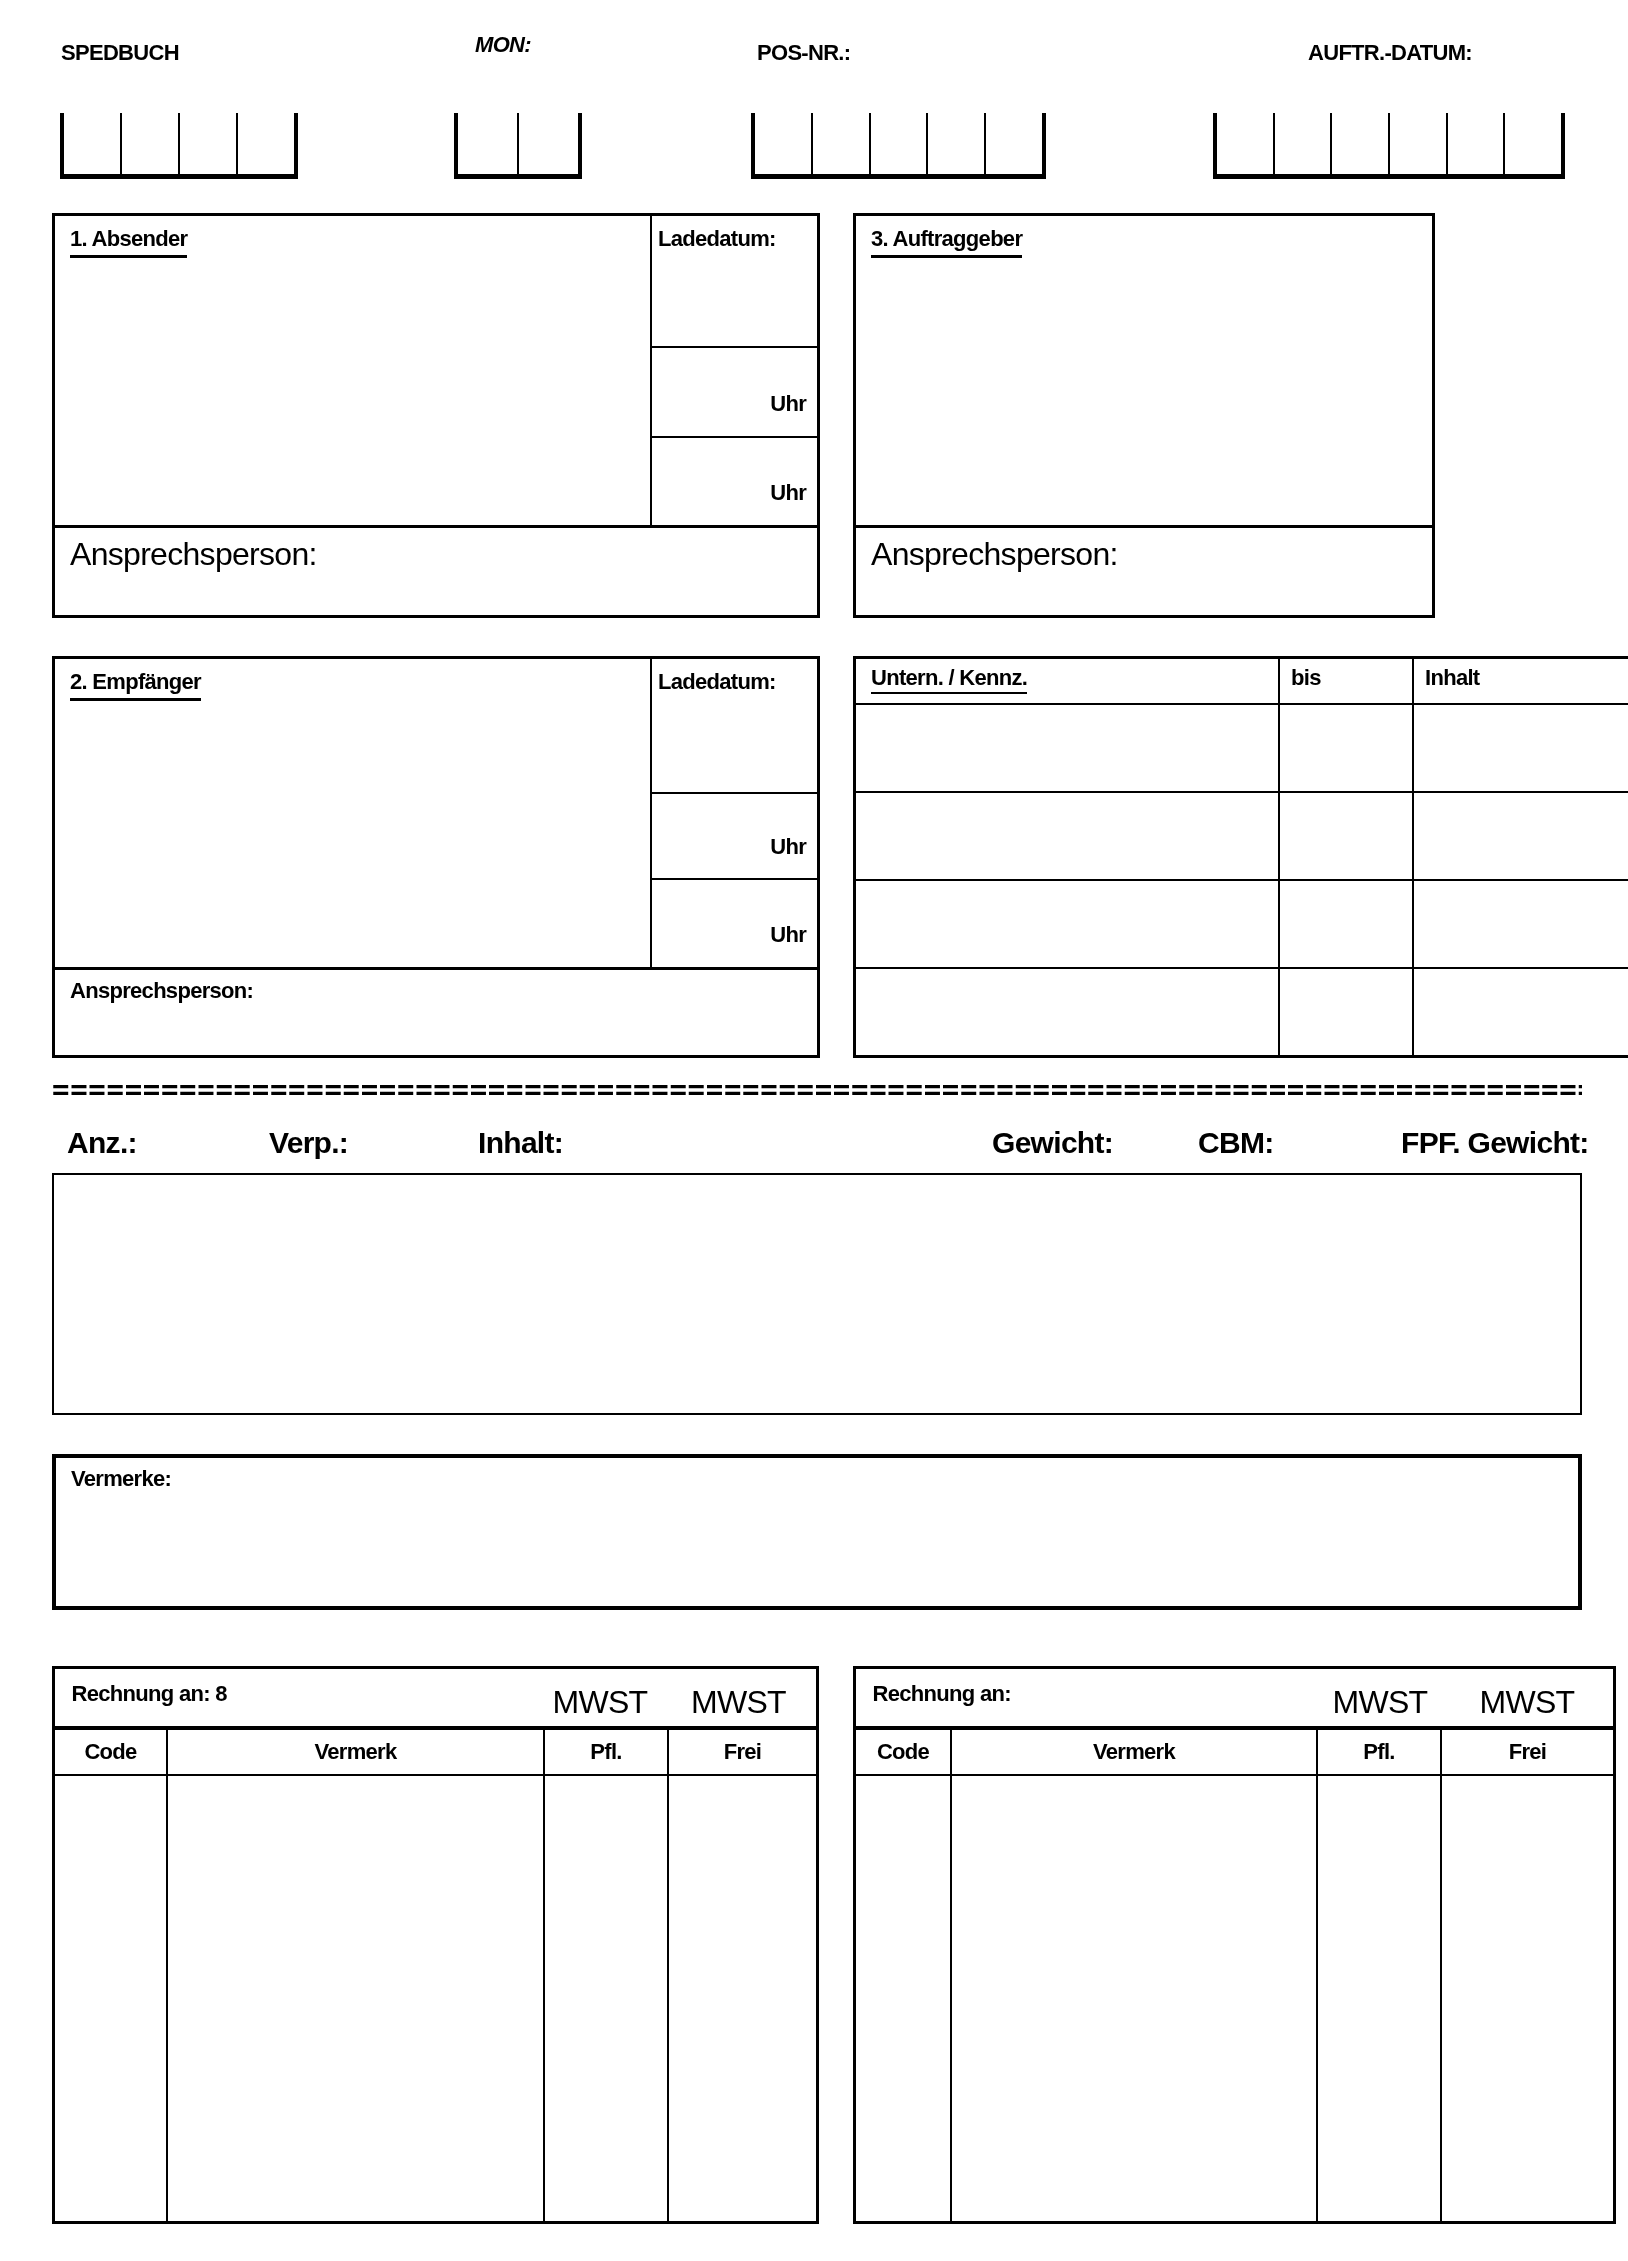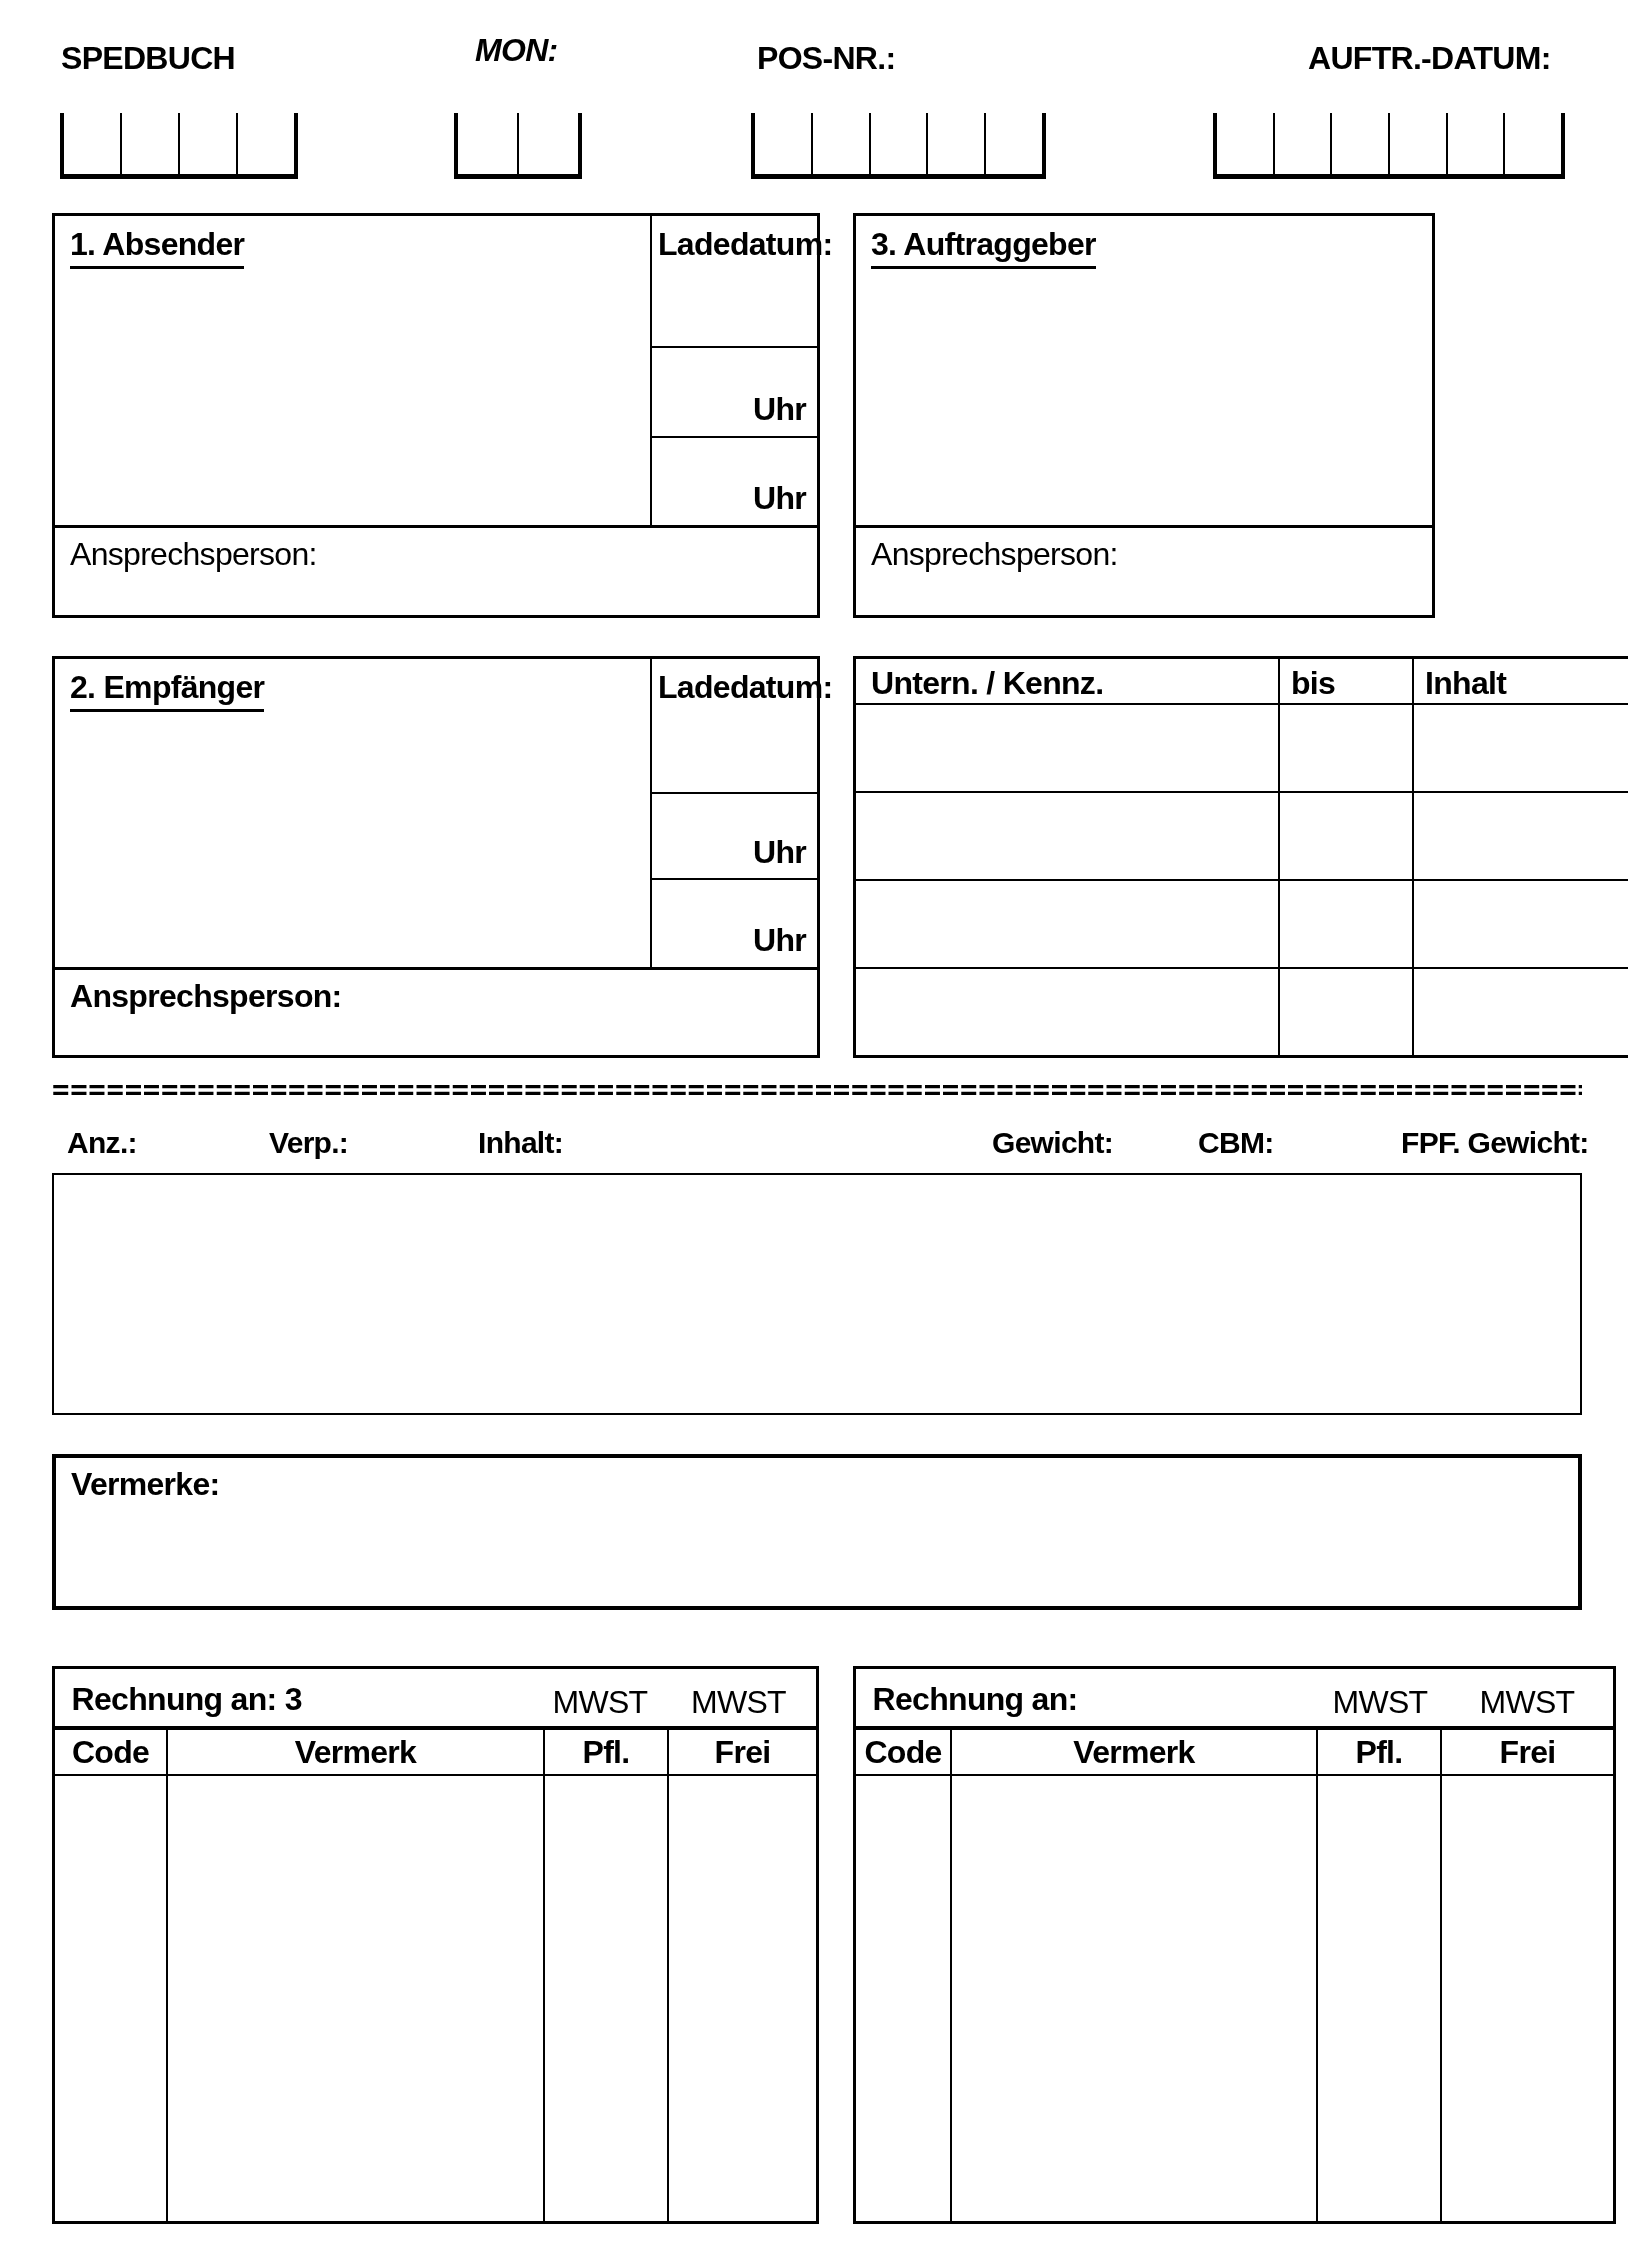--- a/index.html
+++ b/index.html
@@ -1,19 +1,19 @@
 <!DOCTYPE html>
 <html style="font-size:11px"><head>
 <meta charset="utf-8">
 <style>
   html,body{margin:0;padding:0;background:#fff;}
   #page{position:relative;width:1629px;height:2261px;background:#fff;color:#000;
         font-family:"Liberation Sans",sans-serif;overflow:hidden;}
   .abs{position:absolute;}
-  .lbl{font-size:32px;font-weight:bold;letter-spacing:-0.7px;white-space:nowrap;}
+  .lbl{font-size:22px;font-weight:bold;letter-spacing:-0.7px;white-space:nowrap;}
   .lbl-sm{font-size:30px;font-weight:bold;letter-spacing:-0.7px;white-space:nowrap;}
   .reg{font-size:32px;font-weight:normal;letter-spacing:-0.7px;white-space:nowrap;}
   .ul{border-bottom:3.5px solid #000;padding-bottom:3.5px;}
   
   .comb{display:flex;border-left:4.8px solid #000;border-right:4.8px solid #000;border-bottom:5.5px solid #000;box-sizing:border-box;}
   .comb-cell{flex:1;border-right:2.1px solid #000;}
   .comb-cell:last-child{border-right:none;}
   
   .box{border:3.5px solid #000;box-sizing:border-box;}
   .vline{position:absolute;width:2.1px;background:#000;}
@@ -143,21 +143,21 @@
   <div class="abs lbl-sm" style="left:1401px;top:1126px;">FPF. Gewicht:</div>
 
   <div class="abs" style="left:52px;top:1173px;width:1530px;height:242px;border:2.8px solid #000;box-sizing:border-box;"></div>
 
   <div class="abs" style="left:52px;top:1454px;width:1530px;height:156px;border:4.1px solid #000;box-sizing:border-box;position:absolute;">
     <div class="abs lbl" style="left:15px;top:8.3px;">Vermerke:</div>
   </div>
 
   <div class="abs inv" style="left:52px;top:1666px;width:767px;height:558px;">
     <div class="inv-title">
-      <span class="abs lbl" style="left:16.6px;top:12.4px;">Rechnung an: 3</span>
+      <span class="abs lbl" style="left:16.6px;top:12.4px;">Rechnung an: 8</span>
       <span class="abs reg" style="left:483px;top:15px;width:124px;text-align:center;">MWST</span>
       <span class="abs reg" style="left:607px;top:15px;width:153px;text-align:center;">MWST</span>
     </div>
     <div class="inv-head">
       <div class="ic lbl" style="width:113px;">Code</div>
       <div class="ic lbl" style="width:377px;">Vermerk</div>
       <div class="ic lbl" style="width:124px;">Pfl.</div>
       <div class="ic lbl" style="flex:1;">Frei</div>
     </div>
     <div class="inv-body">

